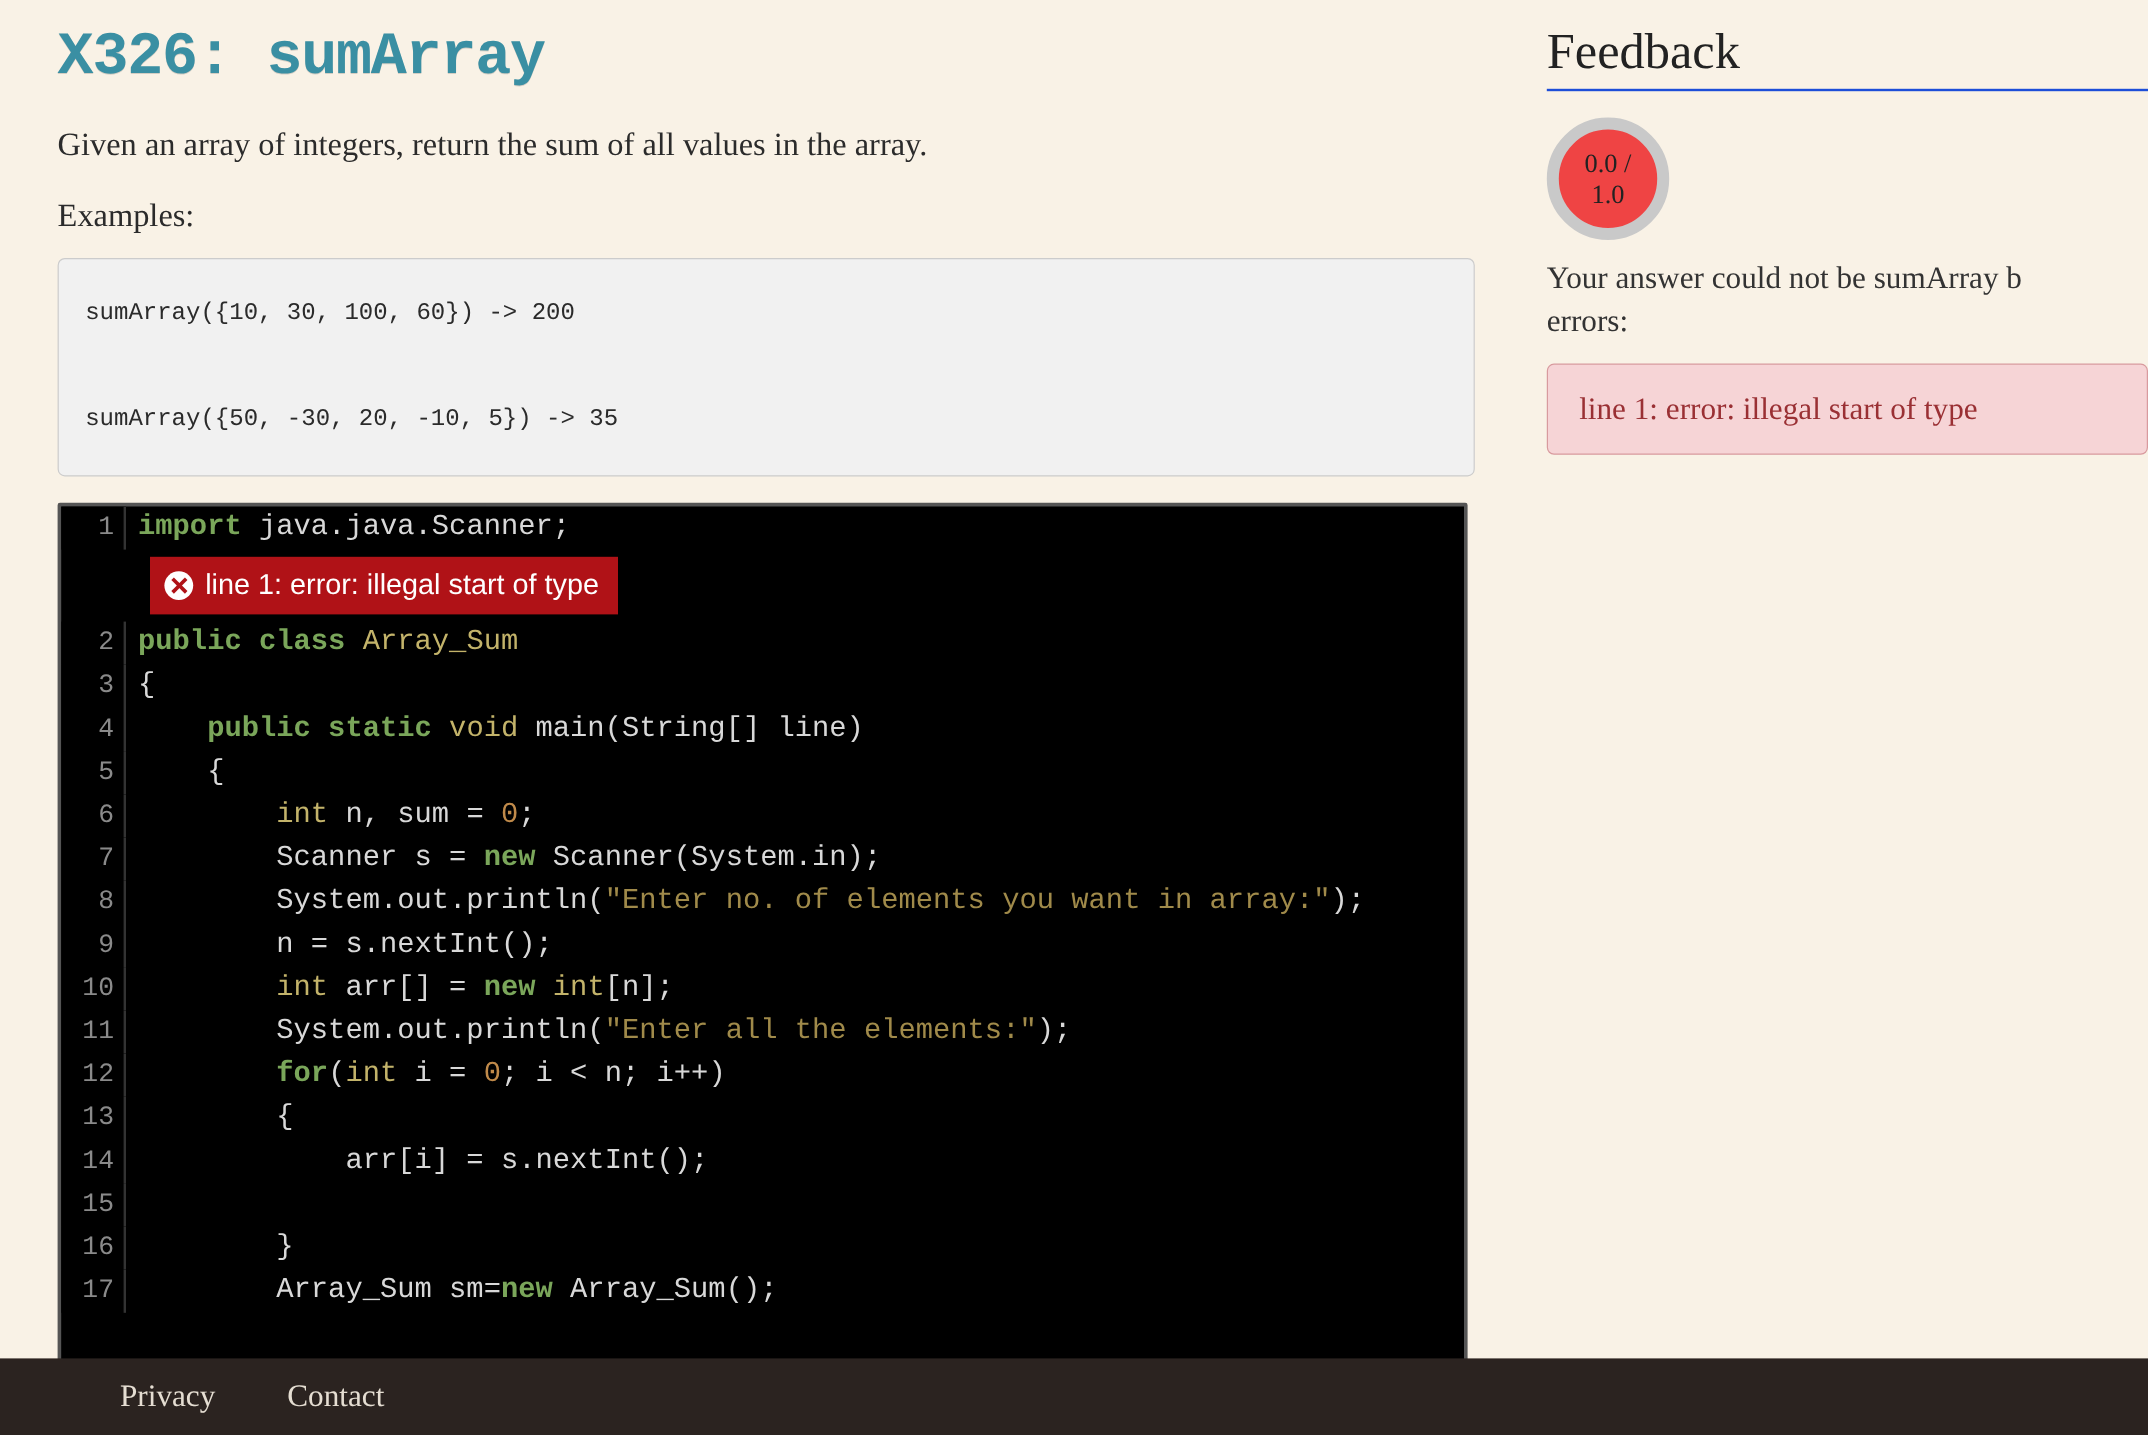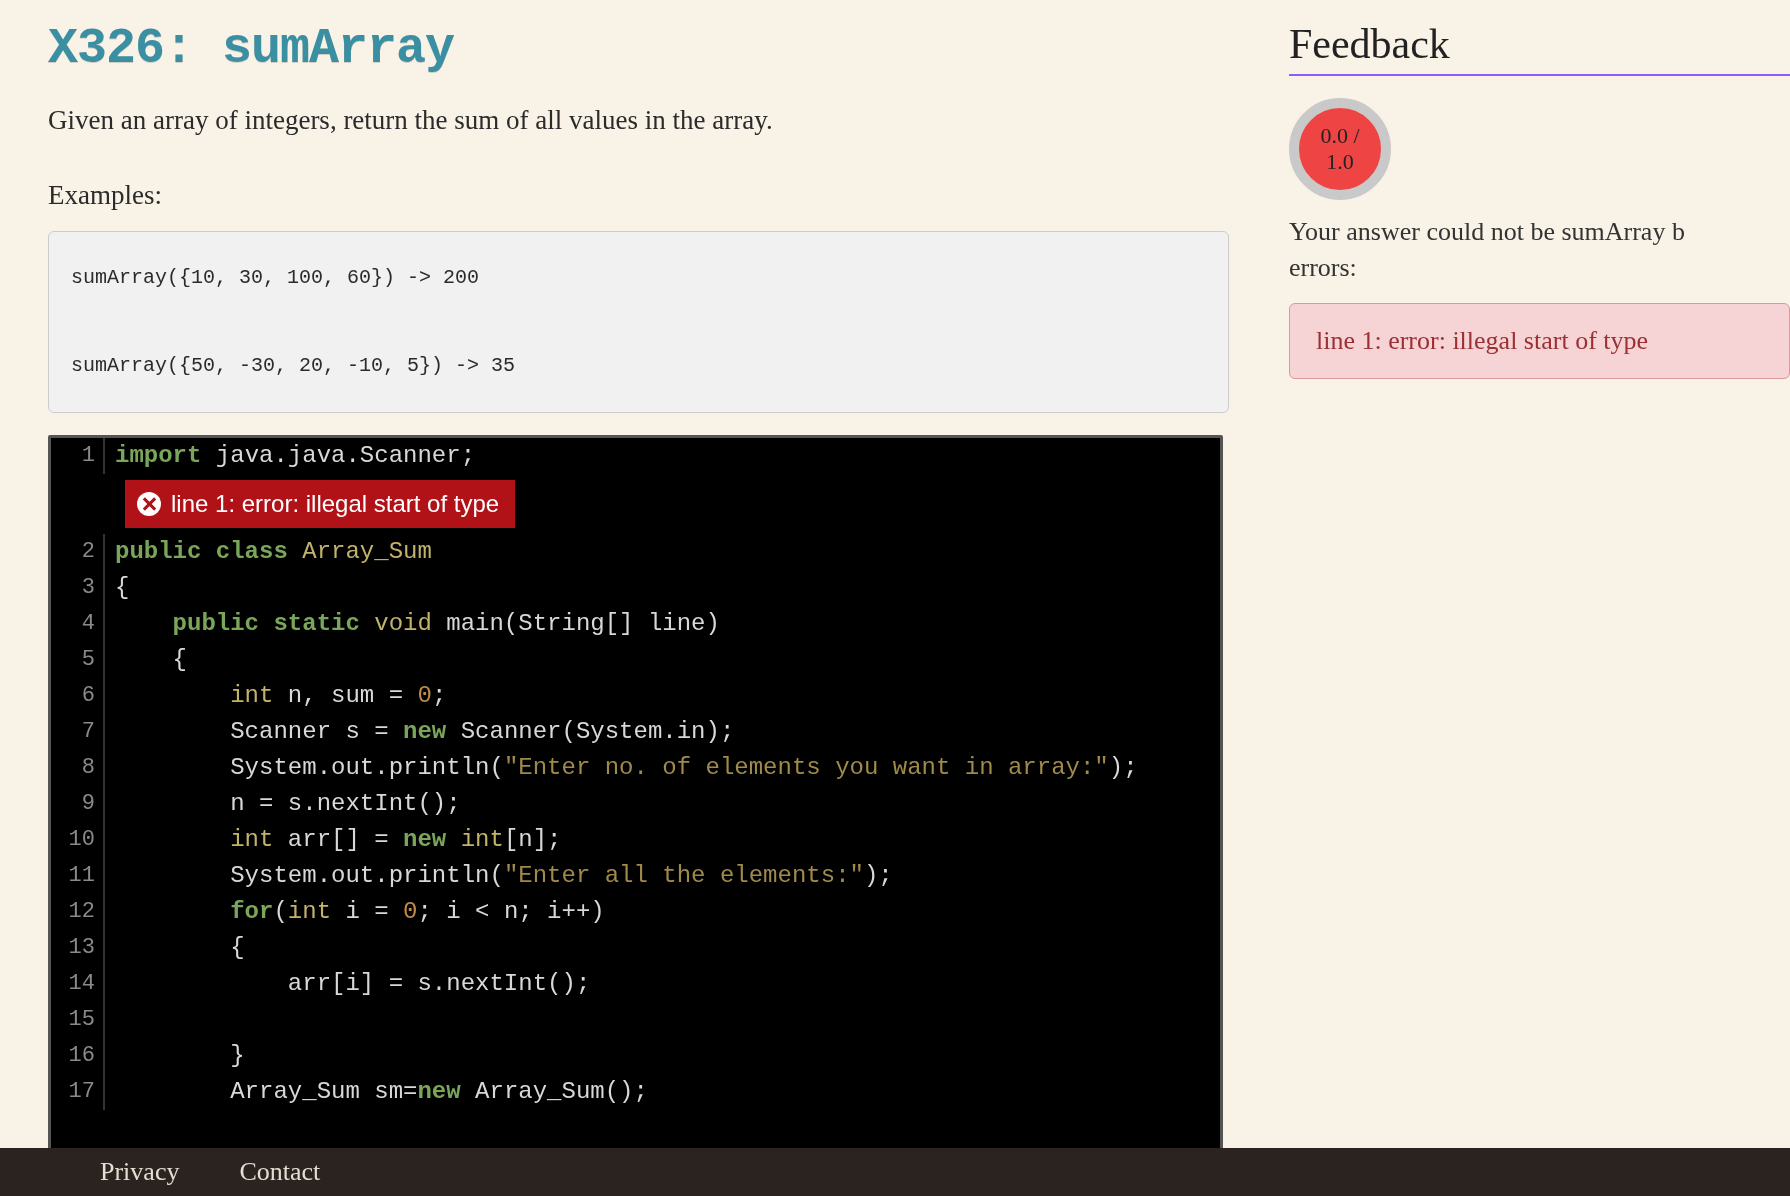--- a/index.html
+++ b/index.html
@@ -25,21 +25,21 @@
     font-size: 50px;
     font-weight: bold;
     color: #3a8fa3;
     text-shadow: 0 1px 0 rgba(0,0,0,0.15);
     margin-bottom: 28px;
     letter-spacing: -1px;
   }
   .desc {
     font-size: 27px;
     color: #2b2b2b;
-    margin-bottom: 44px;
+    margin-bottom: 28px;
     font-family: Georgia, serif;
   }
   .examples-label {
     font-size: 27px;
     color: #2b2b2b;
     margin-bottom: 20px;
     font-family: Georgia, serif;
   }
   .examples-box {
     background: #f1f1f1;
@@ -118,21 +118,21 @@
   }
   .inline-error .xicon::before { transform: rotate(45deg); }
   .inline-error .xicon::after  { transform: rotate(-45deg); }
 
   
   h2.fb-title {
     font-family: Georgia, serif;
     font-size: 42px;
     font-weight: normal;
     color: #222;
-    border-bottom: 2px solid #8b5cf6;
+    border-bottom: 2px solid #1d4ed8;
     padding-bottom: 6px;
     margin-bottom: 22px;
   }
   .score-ring {
     width: 102px; height: 102px;
     border-radius: 50%;
     background: #ef4444;
     border: 10px solid #c9c9c9;
     display: flex;
     flex-direction: column;
@@ -157,21 +157,21 @@
     border-radius: 6px;
     padding: 22px 26px;
     font-family: Georgia, serif;
     font-size: 26px;
     color: #9a3034;
   }
 
   .footer {
     position: absolute;
     left: 0; right: 0; bottom: 0;
-    height: 48px;
+    height: 64px;
     background: #2b2320;
     color: #efe8dc;
     display: flex;
     align-items: center;
     gap: 60px;
     padding-left: 100px;
     font-family: Georgia, serif;
     font-size: 26px;
   }
   .footer span { opacity: .95; cursor: pointer; }

